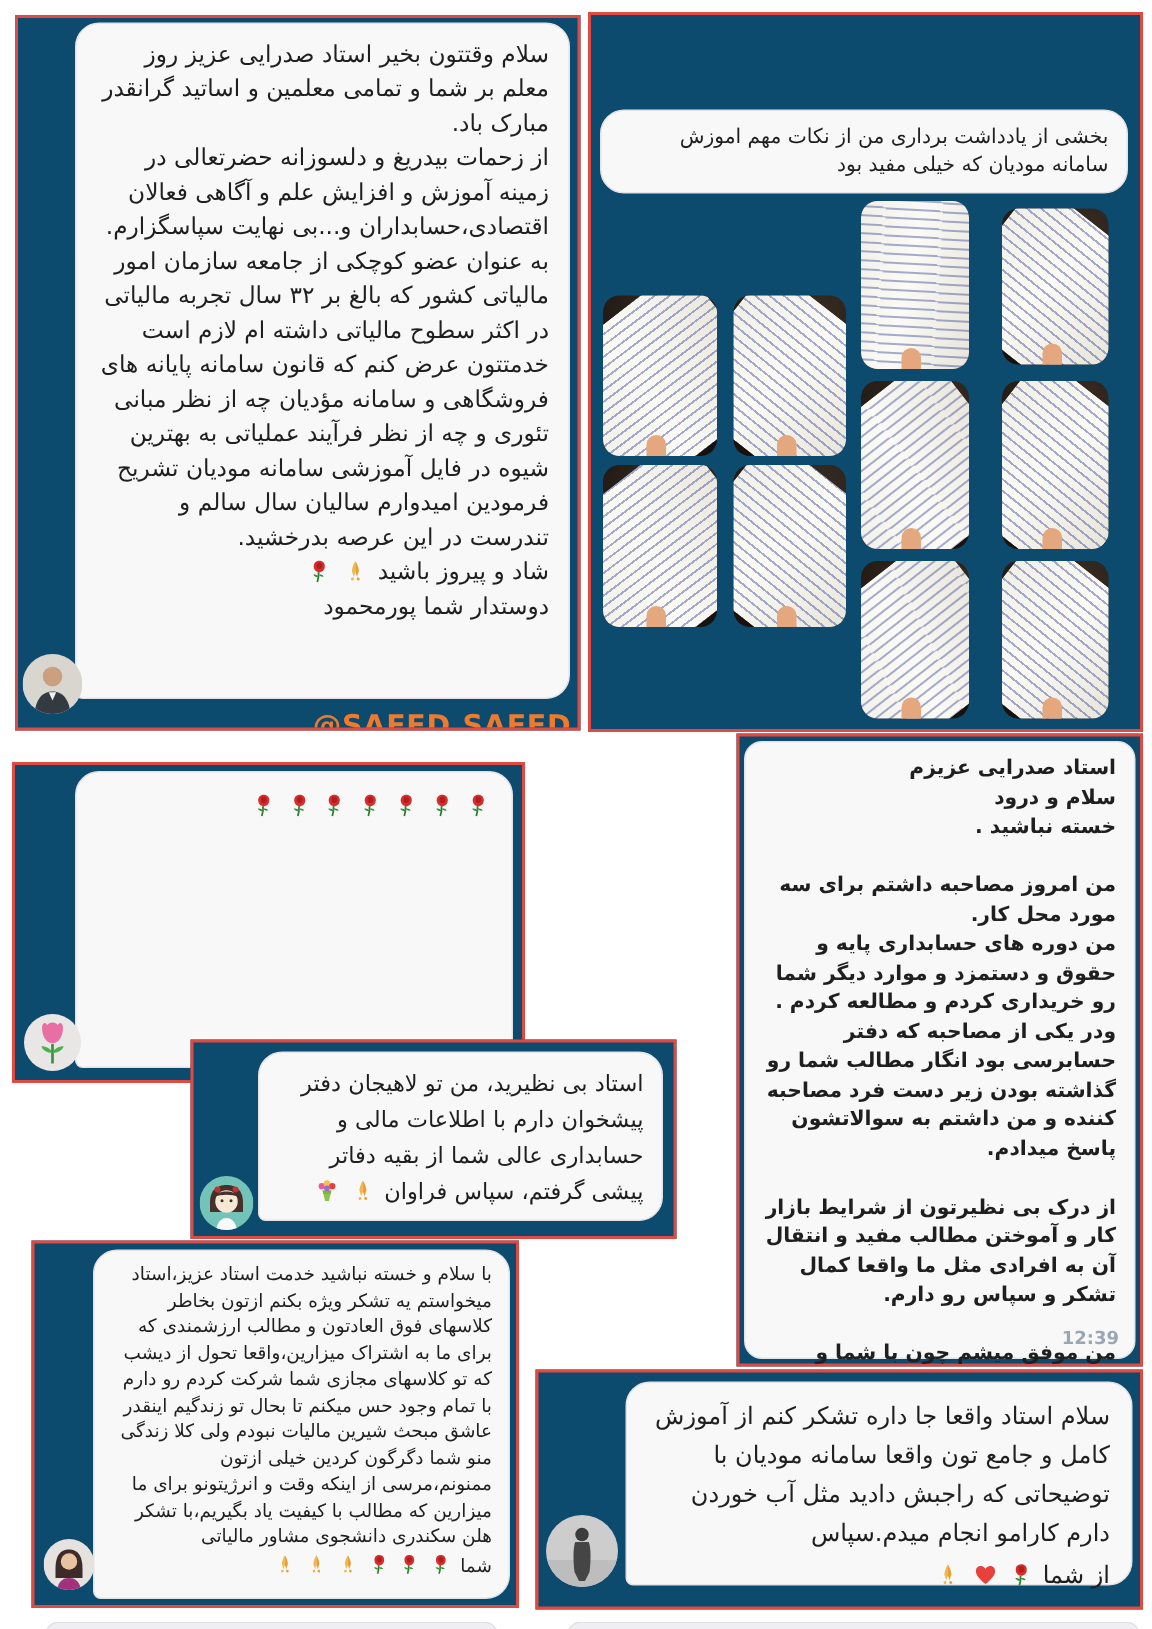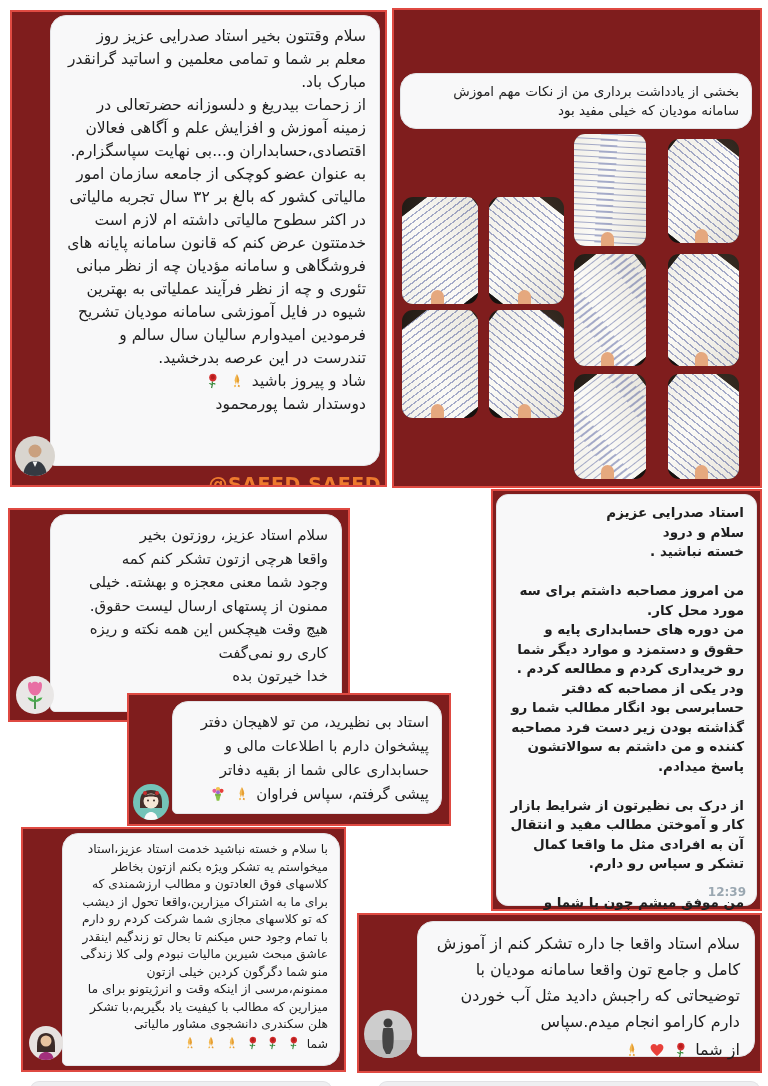--- a/index.html
+++ b/index.html
@@ -4,21 +4,21 @@
 <style>
   :root{
     --red:#df4a42;
     --bubble-bg:#f8f8f9;
     --bubble-border:#e3e3e6;
     --txt:#1f1f1f;
   }
   html,body{margin:0;padding:0;background:#fff;}
   body{font-family:"DejaVu Sans","Liberation Sans",sans-serif;}
   .canvas{position:relative;width:768px;height:1086px;background:#fff;overflow:hidden;}
-  .frame{position:absolute;border:2px solid var(--red);background:#7f1d1d;box-sizing:border-box;}
+  .frame{position:absolute;border:2px solid var(--red);background:#0c4a6e;box-sizing:border-box;}
   .bubble{position:absolute;background:var(--bubble-bg);border:1px solid var(--bubble-border);
           border-radius:16px;border-bottom-left-radius:5px;box-sizing:border-box;
           direction:rtl;text-align:right;color:var(--txt);padding:8px 12px;}
   .txt{white-space:pre-line;}
   .sig{margin-top:0;}
   .em{display:inline-block;width:16px;height:16px;vertical-align:-3px;margin:0 1.5px;}
   .em svg{width:100%;height:100%;display:block;}
   .em-sm{width:14px;height:14px;vertical-align:-2px;}
   .avatar{position:absolute;border-radius:50%;overflow:hidden;}
   .avatar svg{width:100%;height:100%;display:block;}
@@ -166,25 +166,20 @@
     <div class="photo ph5 up"></div>
     <div class="photo ph6 tr"></div>
     <div class="photo ph7"></div>
     <div class="photo ph8 tr"></div>
     <div class="photo ph9"></div>
     <div class="photo ph10 tr"></div>
   </section>
 
   <section class="frame f3">
     <div class="bubble b3">
-      <span class="txt">سلام استاد عزیز، روزتون بخیر
-واقعا هرچی ازتون تشکر کنم کمه
-وجود شما معنی معجزه و بهشته. خیلی ممنون از پستهای ارسال لیست حقوق.
-هیچ وقت هیچکس این همه نکته و ریزه کاری رو نمی‌گفت
-خدا خیرتون بده</span>
       <div class="iconrow">
         <span class="em"><svg viewBox="0 0 20 20">
               <use href="#i-rose"></use>
             </svg></span>
         <span class="em"><svg viewBox="0 0 20 20">
               <use href="#i-rose"></use>
             </svg></span>
         <span class="em"><svg viewBox="0 0 20 20">
               <use href="#i-rose"></use>
             </svg></span>

